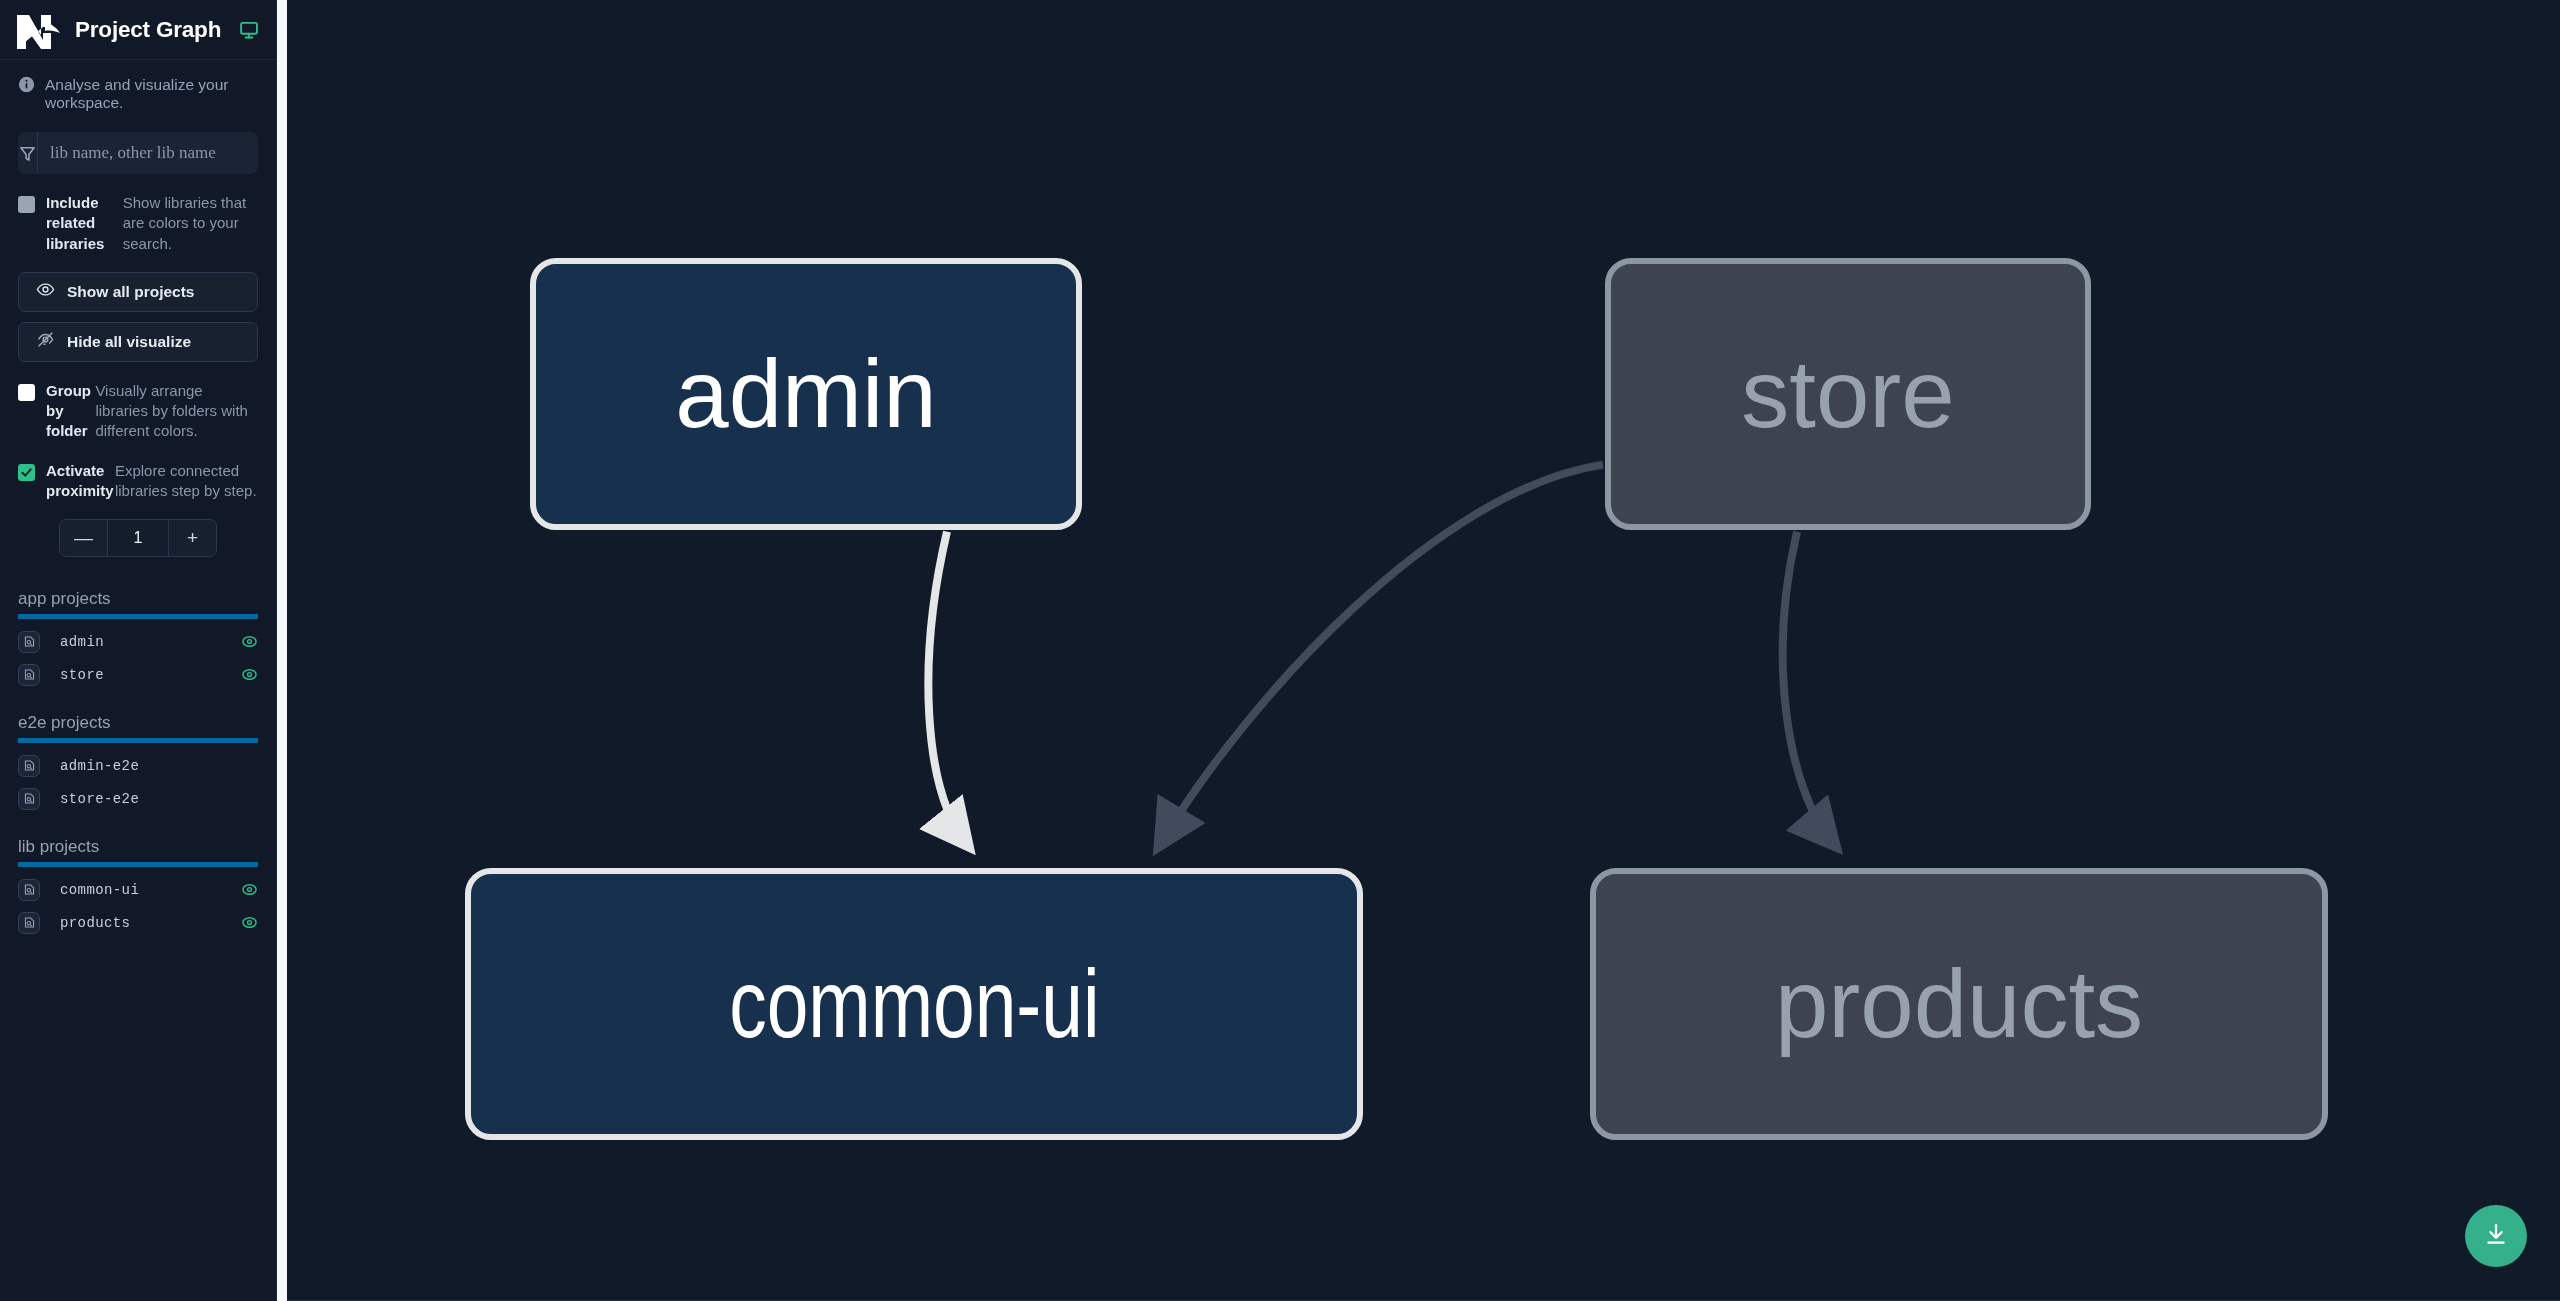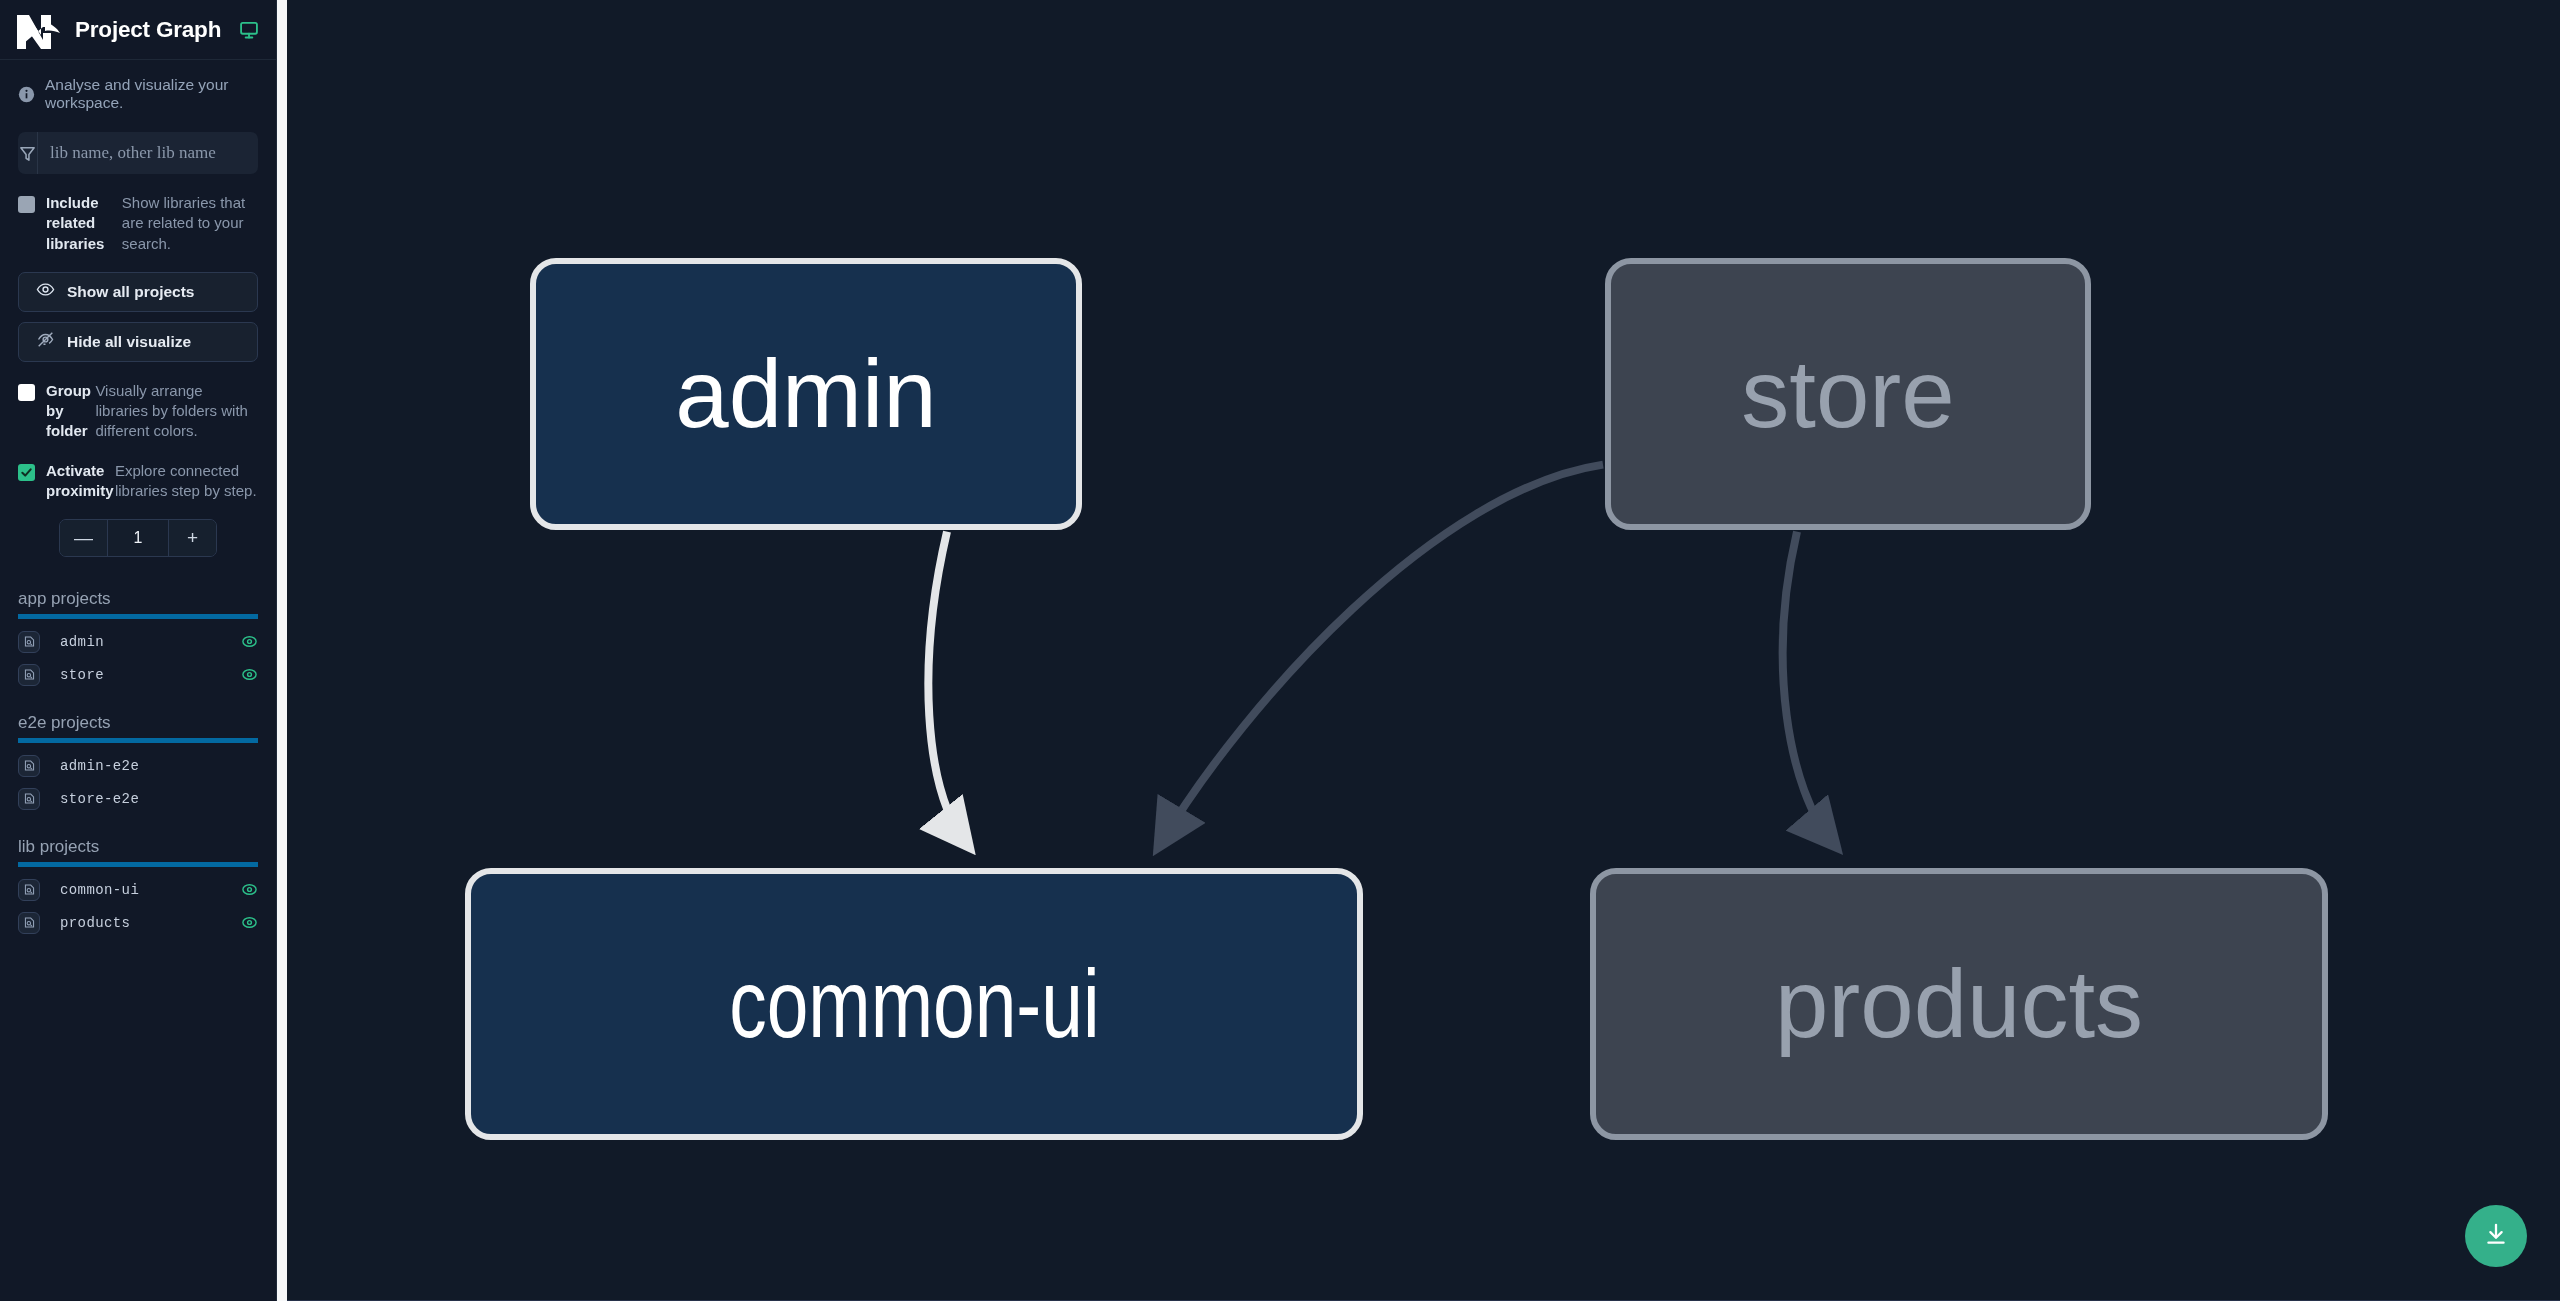--- a/index.html
+++ b/index.html
@@ -36,21 +36,21 @@
   }
   .nx-logo { width: 46px; height: 42px; flex: 0 0 46px; }
   .sb-title {
     color: #ffffff; font-size: 22.5px; font-weight: 700;
     letter-spacing: -0.2px; white-space: nowrap;
   }
   .monitor-icon { width: 20px; height: 20px; flex: 0 0 20px; margin-left: 4px; }
 
   
   .sb-tagline {
-    display: flex; align-items: center; gap: 10px;
+    display: flex; align-items: flex-start; gap: 10px;
     padding: 16px 16px 0 18px;
     color: #94a3b8; font-size: 15.5px;
   }
   .info-icon { width: 17px; height: 17px; flex: 0 0 17px; }
 
   
   .filter-wrap { padding: 20px 18px 0 18px; }
   .filter-box {
     display: flex; align-items: center;
     height: 42px;
@@ -222,21 +222,21 @@
           </svg>
         </span>
         <input class="filter-input" value="" placeholder="lib name, other lib name" style="">
       </div>
     </div>
 
     <div class="opt-row">
       <span class="cbox grey"></span>
       <span class="opt-text">
         <span class="opt-label">Include related libraries</span>
-        <span class="opt-desc">Show libraries that are related to your search.</span>
+        <span class="opt-desc">Show libraries that are colors to your search.</span>
       </span>
     </div>
 
     <div class="btn-wrap">
       <button class="sb-btn">
         <span>
           <svg viewBox="0 0 24 24" fill="none" stroke="#dbe3ee" stroke-width="1.8">
             <path d="M1.8 12 C4.5 7 8 5.2 12 5.2 C16 5.2 19.5 7 22.2 12 C19.5 17 16 18.8 12 18.8 C8 18.8 4.5 17 1.8 12 Z"></path>
             <circle cx="12" cy="12" r="3.1"></circle>
           </svg>

